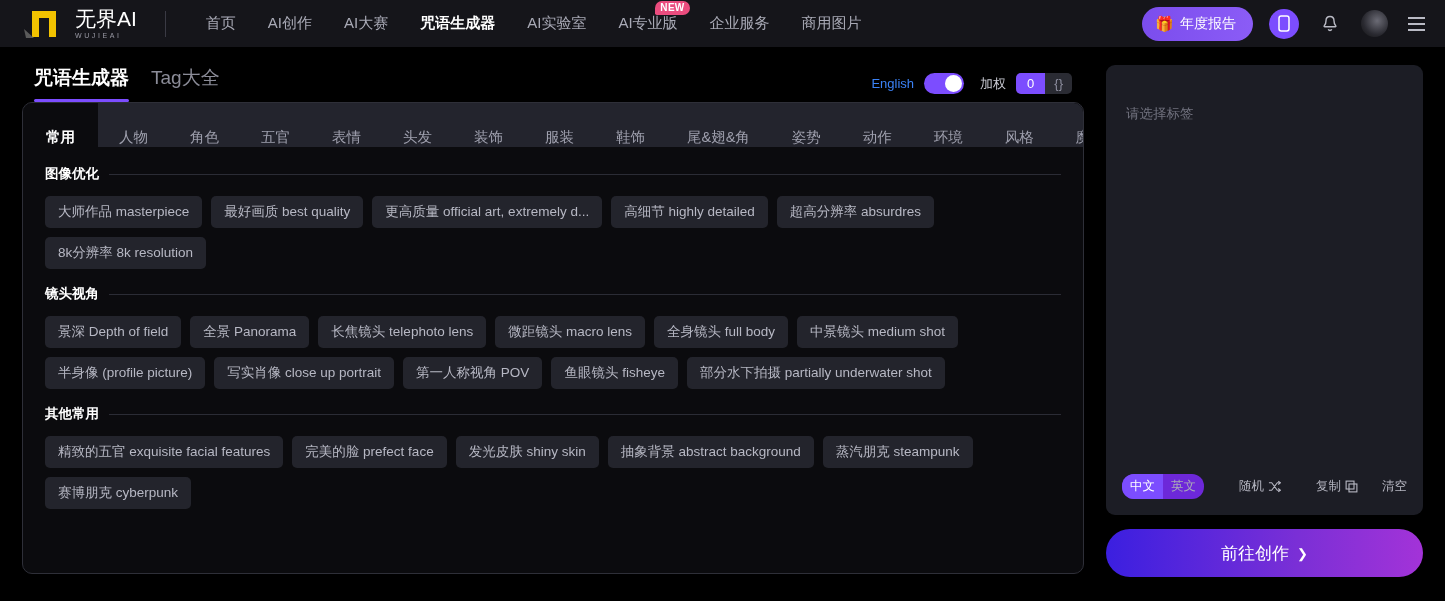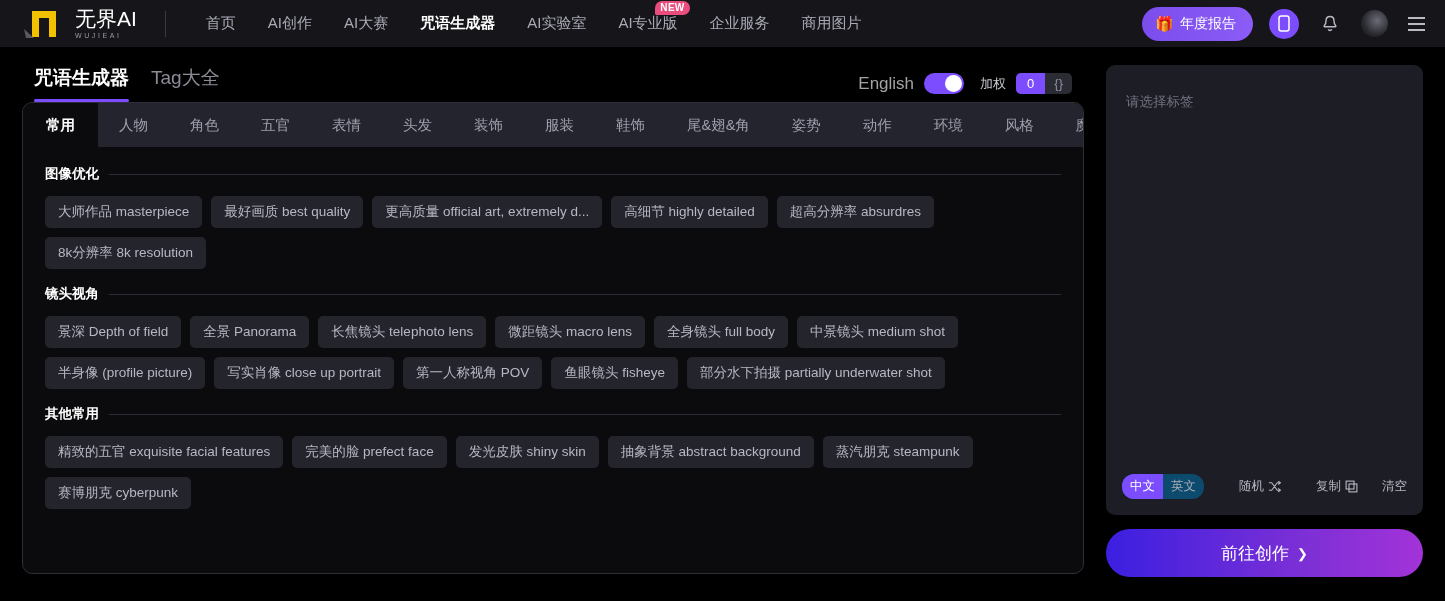--- a/index.html
+++ b/index.html
@@ -78,21 +78,21 @@
   .page-tab {
     font-size: 19px; color: #8b8c98; padding-bottom: 11px;
     position: relative; cursor: pointer;
   }
   .page-tab.active { color: #ffffff; font-weight: bold; }
   .page-tab.active::after {
     content: ""; position: absolute; left: 0; right: 0; bottom: 0;
     height: 3px; background: #7c4dff; border-radius: 2px;
   }
   .page-tabs-right { margin-left: auto; display: flex; align-items: center; gap: 10px; padding-bottom: 8px; }
-  .lang-label { font-size: 17px; color: #a3a3a3; }
+  .lang-label { font-size: 13px; color: #3b82f6; }
   .switch {
     width: 40px; height: 21px; border-radius: 11px;
     background: #7c4dff; position: relative; cursor: pointer;
   }
   .switch .knob {
     position: absolute; top: 2px; right: 2px;
     width: 17px; height: 17px; border-radius: 50%; background: #fff;
   }
   .weight-label { font-size: 13px; color: #c8c9d2; margin-left: 6px; }
   .weight-box { display: flex; align-items: center; background: #2a2b33; border-radius: 5px; overflow: hidden; }
@@ -107,21 +107,21 @@
     border: 1px solid #2e2f38;
     border-radius: 10px;
     height: 472px;
     overflow: hidden;
   }
   .cat-tabs {
     display: flex; background: #23242d; height: 44px; align-items: stretch;
     border-radius: 0 9px 0 0;
   }
   .cat-tab {
-    display: flex; align-items: center; justify-content: center;
+    display: flex; align-items: flex-end; justify-content: center;
     color: #9fa0ae; font-size: 14.5px; cursor: pointer;
     padding: 0 21px; white-space: nowrap;
   }
   .cat-tab.active {
     background: #0b0b0e; color: #ffffff; font-weight: bold;
     padding: 0 23px;
   }
 
   .panel-body { padding: 18px 22px 0 22px; }
   .section { margin-bottom: 16px; }
@@ -138,29 +138,29 @@
   
   .right-col { width: 317px; display: flex; flex-direction: column; padding-top: 18px; }
   .prompt-box {
     background: #1c1d25;
     border-radius: 9px;
     height: 450px;
     display: flex; flex-direction: column;
     position: relative;
   }
   .prompt-placeholder {
-    padding: 28px 20px; font-size: 13.5px; color: #70717e; flex: 1;
+    padding: 40px 20px; font-size: 13.5px; color: #70717e; flex: 1;
     cursor: text;
   }
   .prompt-tools {
     display: flex; align-items: center; gap: 11px;
     padding: 0 16px 16px 16px;
   }
   .seg {
-    display: flex; background: #0c4a6e; border-radius: 12px; overflow: hidden;
+    display: flex; background: #6d28d9; border-radius: 12px; overflow: hidden;
   }
   .seg-item { font-size: 12.5px; color: #a9aab6; padding: 4px 8px; cursor: pointer; }
   .seg-item.active { background: #7c4dff; color: #fff; }
   .tool-btn {
     display: flex; align-items: center; gap: 4px;
     font-size: 12.5px; color: #b6b7c2; cursor: pointer; padding-left: 24px;
   }
   .tool-clear { margin-left: auto; font-size: 12.5px; color: #b6b7c2; cursor: pointer; }
 
   .go-btn {

